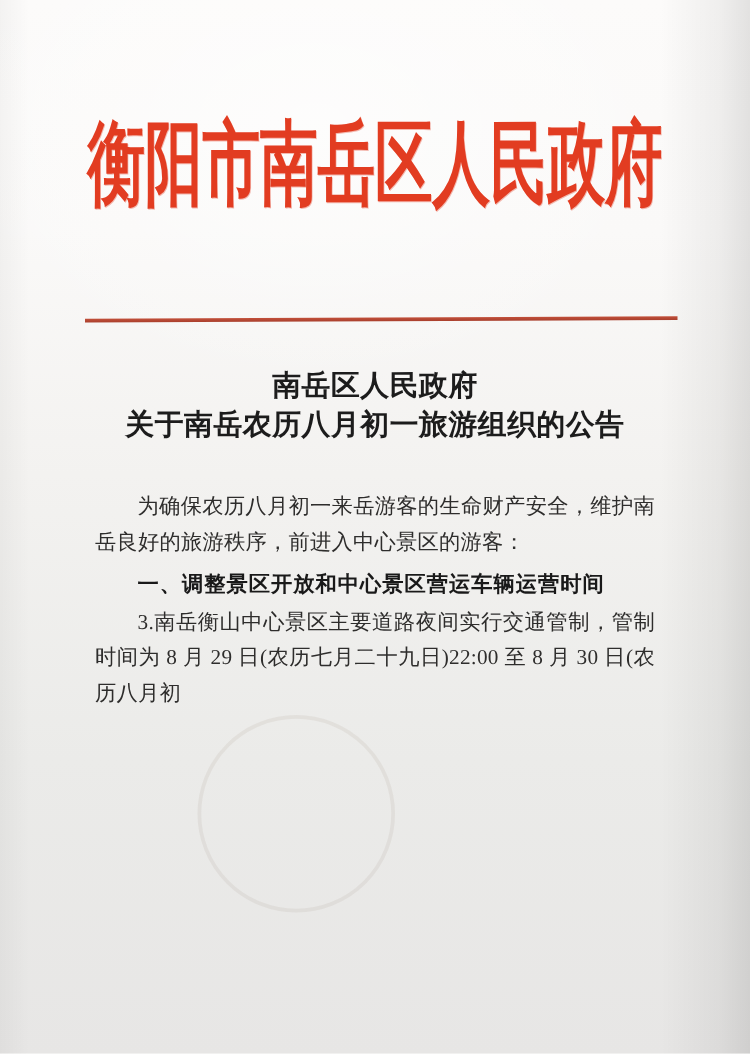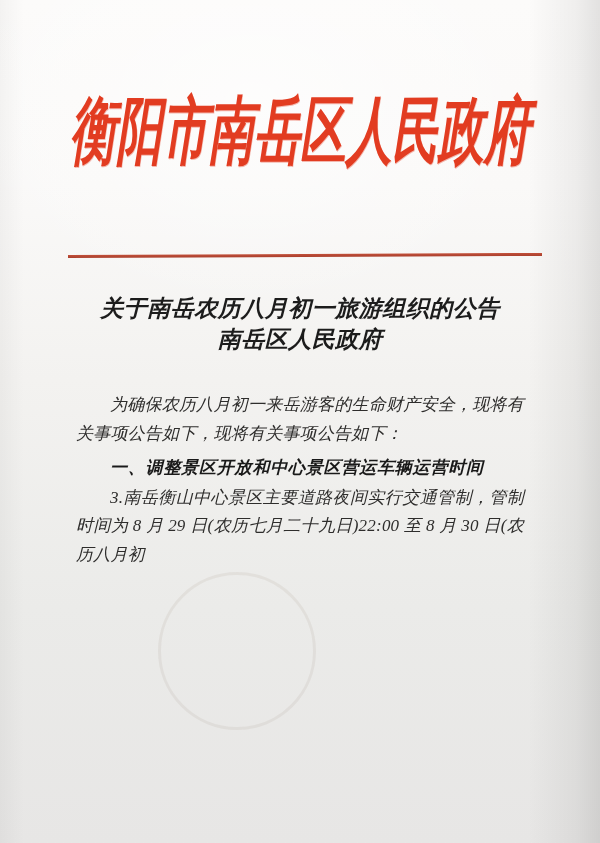--- a/index.html
+++ b/index.html
@@ -10,21 +10,20 @@
   .page {
     position: relative;
     width: 600px;
     height: 843px;
     overflow: hidden;
     font-family: "Liberation Serif", serif;
     
     background:
       linear-gradient(90deg, rgba(0,0,0,0.035) 0%, rgba(0,0,0,0) 4%, rgba(0,0,0,0) 88%, rgba(0,0,0,0.05) 96%, rgba(0,0,0,0.10) 100%),
       linear-gradient(180deg, #fcfbfa 0%, #faf9f8 22%, #f3f2f0 45%, #ebebe9 72%, #e7e6e5 100%);
-    font-style: italic;
   }
   .paper-sheen {
     position: absolute;
     inset: 0;
     pointer-events: none;
     background: radial-gradient(ellipse 420px 300px at 42% 12%, rgba(255,255,255,0.55), rgba(255,255,255,0) 70%);
   }
   .red-header {
     position: absolute;
     top: 95px;
@@ -101,29 +100,29 @@
 
 <div class="page">
 
   <div class="paper-sheen"></div>
 
   <div class="red-header">衡阳市南岳区人民政府</div>
 
   <div class="red-rule"></div>
 
   <div class="doc-title">
+    <div>南岳区人民政府</div>
     <div>关于南岳农历八月初一旅游组织的公告</div>
-    <div>南岳区人民政府</div>
   </div>
 
   <div class="seal-ghost"></div>
 
   <div class="doc-body">
 
-      <p class="para-body">为确保农历八月初一来岳游客的生命财产安全，现将有关事项公告如下，现将有关事项公告如下：</p>
+      <p class="para-body">为确保农历八月初一来岳游客的生命财产安全，维护南岳良好的旅游秩序，前进入中心景区的游客：</p>
 
       <p class="para-heading">一、调整景区开放和中心景区营运车辆运营时间</p>
 
 
 
 
       <p class="para-body">3.南岳衡山中心景区主要道路夜间实行交通管制，管制时间为 8 月 29 日(农历七月二十九日)22:00 至 8 月 30 日(农历八月初</p>
     </div>
 
 </div>

